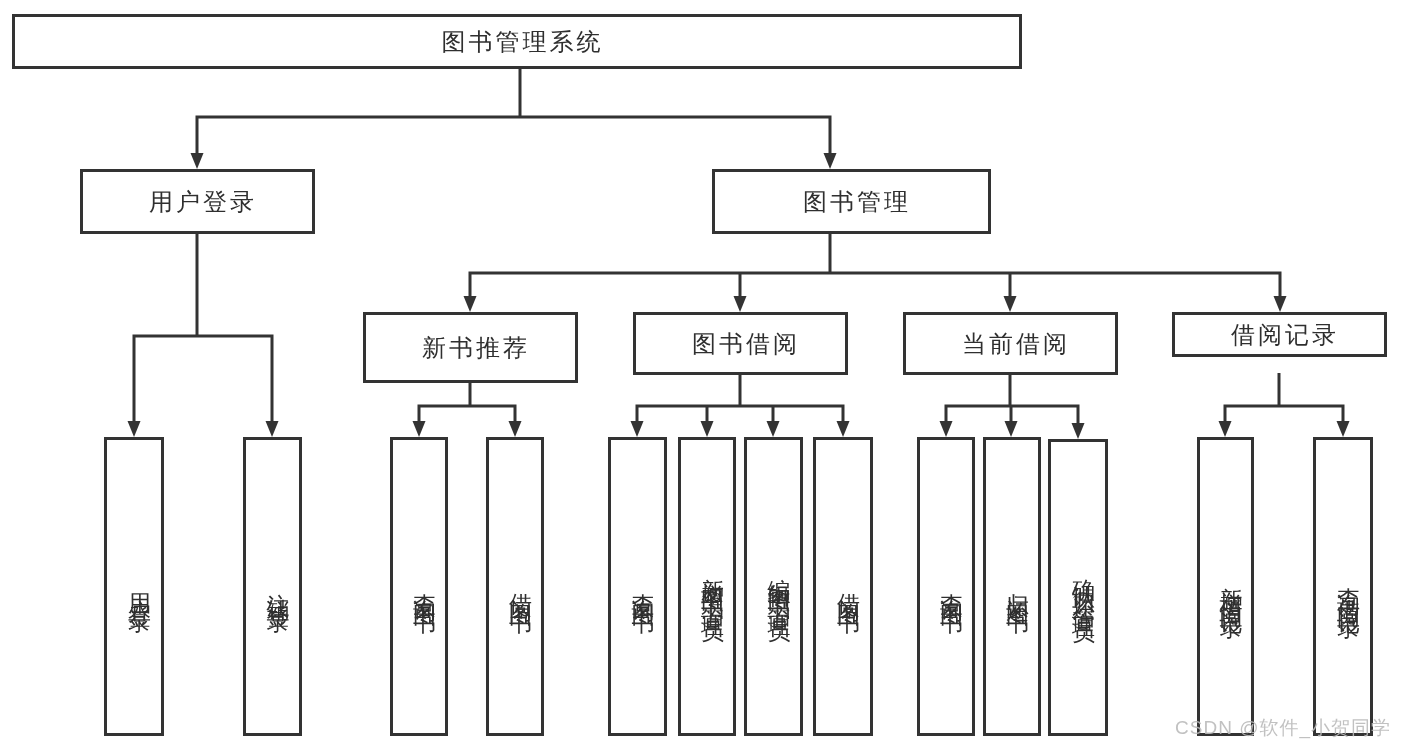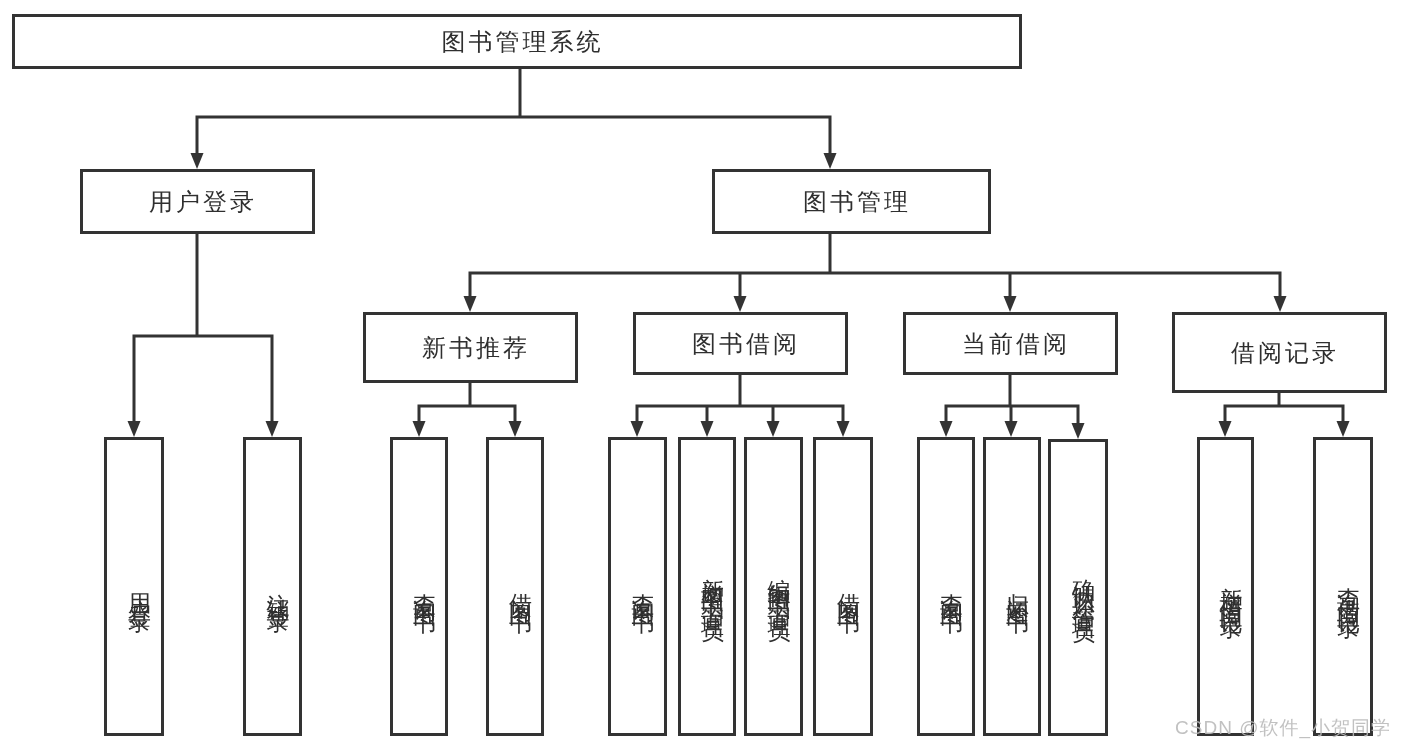--- a/index.html
+++ b/index.html
@@ -45,21 +45,21 @@
     letter-spacing: 6px;
     line-height: 1;
   }
   
   .n-root        { left: 12px;   top: 14px;  width: 1010px; height: 55px; }
   .n-user-login  { left: 80px;   top: 169px; width: 235px;  height: 65px; }
   .n-book-mgmt   { left: 712px;  top: 169px; width: 279px;  height: 65px; }
   .n-new-rec     { left: 363px;  top: 312px; width: 215px;  height: 71px; }
   .n-borrow      { left: 633px;  top: 312px; width: 215px;  height: 63px; }
   .n-current     { left: 903px;  top: 312px; width: 215px;  height: 63px; }
-  .n-records     { left: 1172px; top: 312px; width: 215px;  height: 81px; }
+  .n-records     { left: 1172px; top: 312px; width: 215px;  height: 45px; }
   .l-login       { left: 104px;  top: 437px; width: 60px; height: 299px; }
   .l-logout      { left: 243px;  top: 437px; width: 59px; height: 299px; }
   .l-rec-query   { left: 390px;  top: 437px; width: 58px; height: 299px; }
   .l-rec-borrow  { left: 486px;  top: 437px; width: 58px; height: 299px; }
   .l-bor-query   { left: 608px;  top: 437px; width: 59px; height: 299px; }
   .l-bor-add     { left: 678px;  top: 437px; width: 58px; height: 299px; }
   .l-bor-edit    { left: 744px;  top: 437px; width: 59px; height: 299px; }
   .l-bor-borrow  { left: 813px;  top: 437px; width: 60px; height: 299px; }
   .l-cur-query   { left: 917px;  top: 437px; width: 58px; height: 299px; }
   .l-cur-return  { left: 983px;  top: 437px; width: 58px; height: 299px; }

